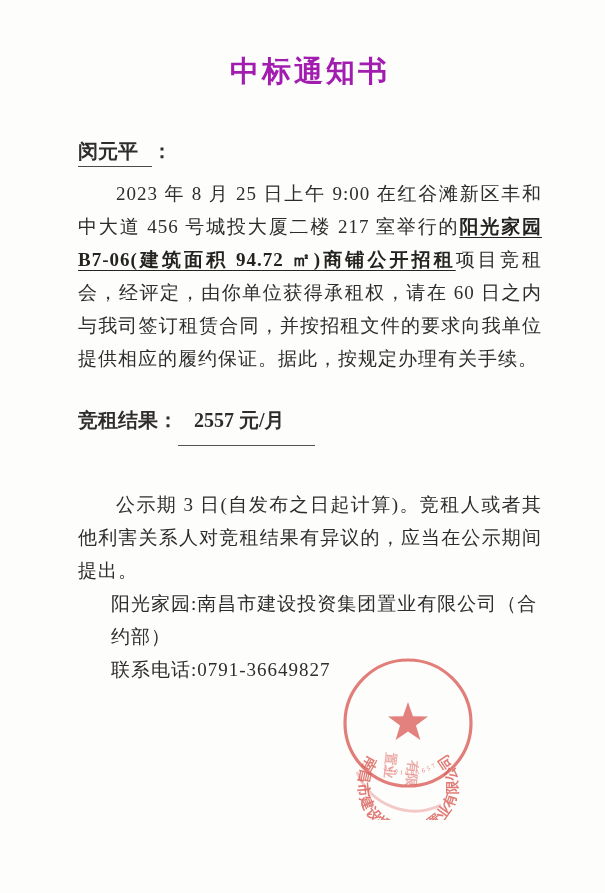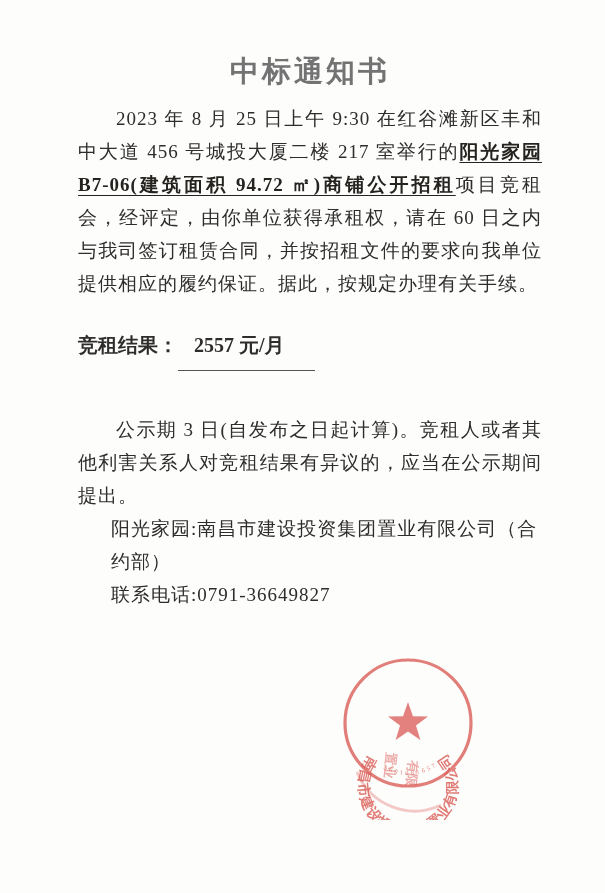--- a/index.html
+++ b/index.html
@@ -19,21 +19,21 @@
     left: 78px;
     right: 63px;
     top: 0;
   }
   .doc-title {
     margin: 52px 0 0 0;
     text-align: center;
     font-size: 29px;
     font-weight: 700;
     letter-spacing: 3px;
-    color: #737373;
+    color: #a21caf;
   }
   .addressee-line {
     margin-top: 45px;
     font-size: 20px;
     font-weight: 600;
     line-height: 28px;
   }
   .addressee-name {
     border-bottom: 1.5px solid #4a4a46;
     padding-right: 14px;
@@ -105,23 +105,26 @@
   }
 </style>
 </head>
 <body>
 
 <div class="page">
   <div class="content">
 
     <h1 class="doc-title">中标通知书</h1>
 
+    <div class="addressee-line">
+      <span class="addressee-name">闵元平</span><span>：</span>
+    </div>
 
     <p class="body-para">
-      <span>2023 年 8 月 25 日上午 9:30 在红谷滩新区丰和中大道 456 号城投大厦二楼 217 室举行的</span><span class="highlight">阳光家园 B7-06(建筑面积 94.72 ㎡)商铺公开招租</span><span>项目竞租会，经评定，由你单位获得承租权，请在 60 日之内与我司签订租赁合同，并按招租文件的要求向我单位提供相应的履约保证。据此，按规定办理有关手续。</span>
+      <span>2023 年 8 月 25 日上午 9:00 在红谷滩新区丰和中大道 456 号城投大厦二楼 217 室举行的</span><span class="highlight">阳光家园 B7-06(建筑面积 94.72 ㎡)商铺公开招租</span><span>项目竞租会，经评定，由你单位获得承租权，请在 60 日之内与我司签订租赁合同，并按招租文件的要求向我单位提供相应的履约保证。据此，按规定办理有关手续。</span>
     </p>
 
     <div class="result-line">
       <span>竞租结果：</span><span class="result-value">2557 元/月</span>
     </div>
 
     <div class="second-block">
       <p class="publicity-para">公示期 3 日(自发布之日起计算)。竞租人或者其他利害关系人对竞租结果有异议的，应当在公示期间提出。</p>
       <div class="indent-line">阳光家园:南昌市建设投资集团置业有限公司（合约部）</div>
       <div class="indent-line">联系电话:0791-36649827</div>

